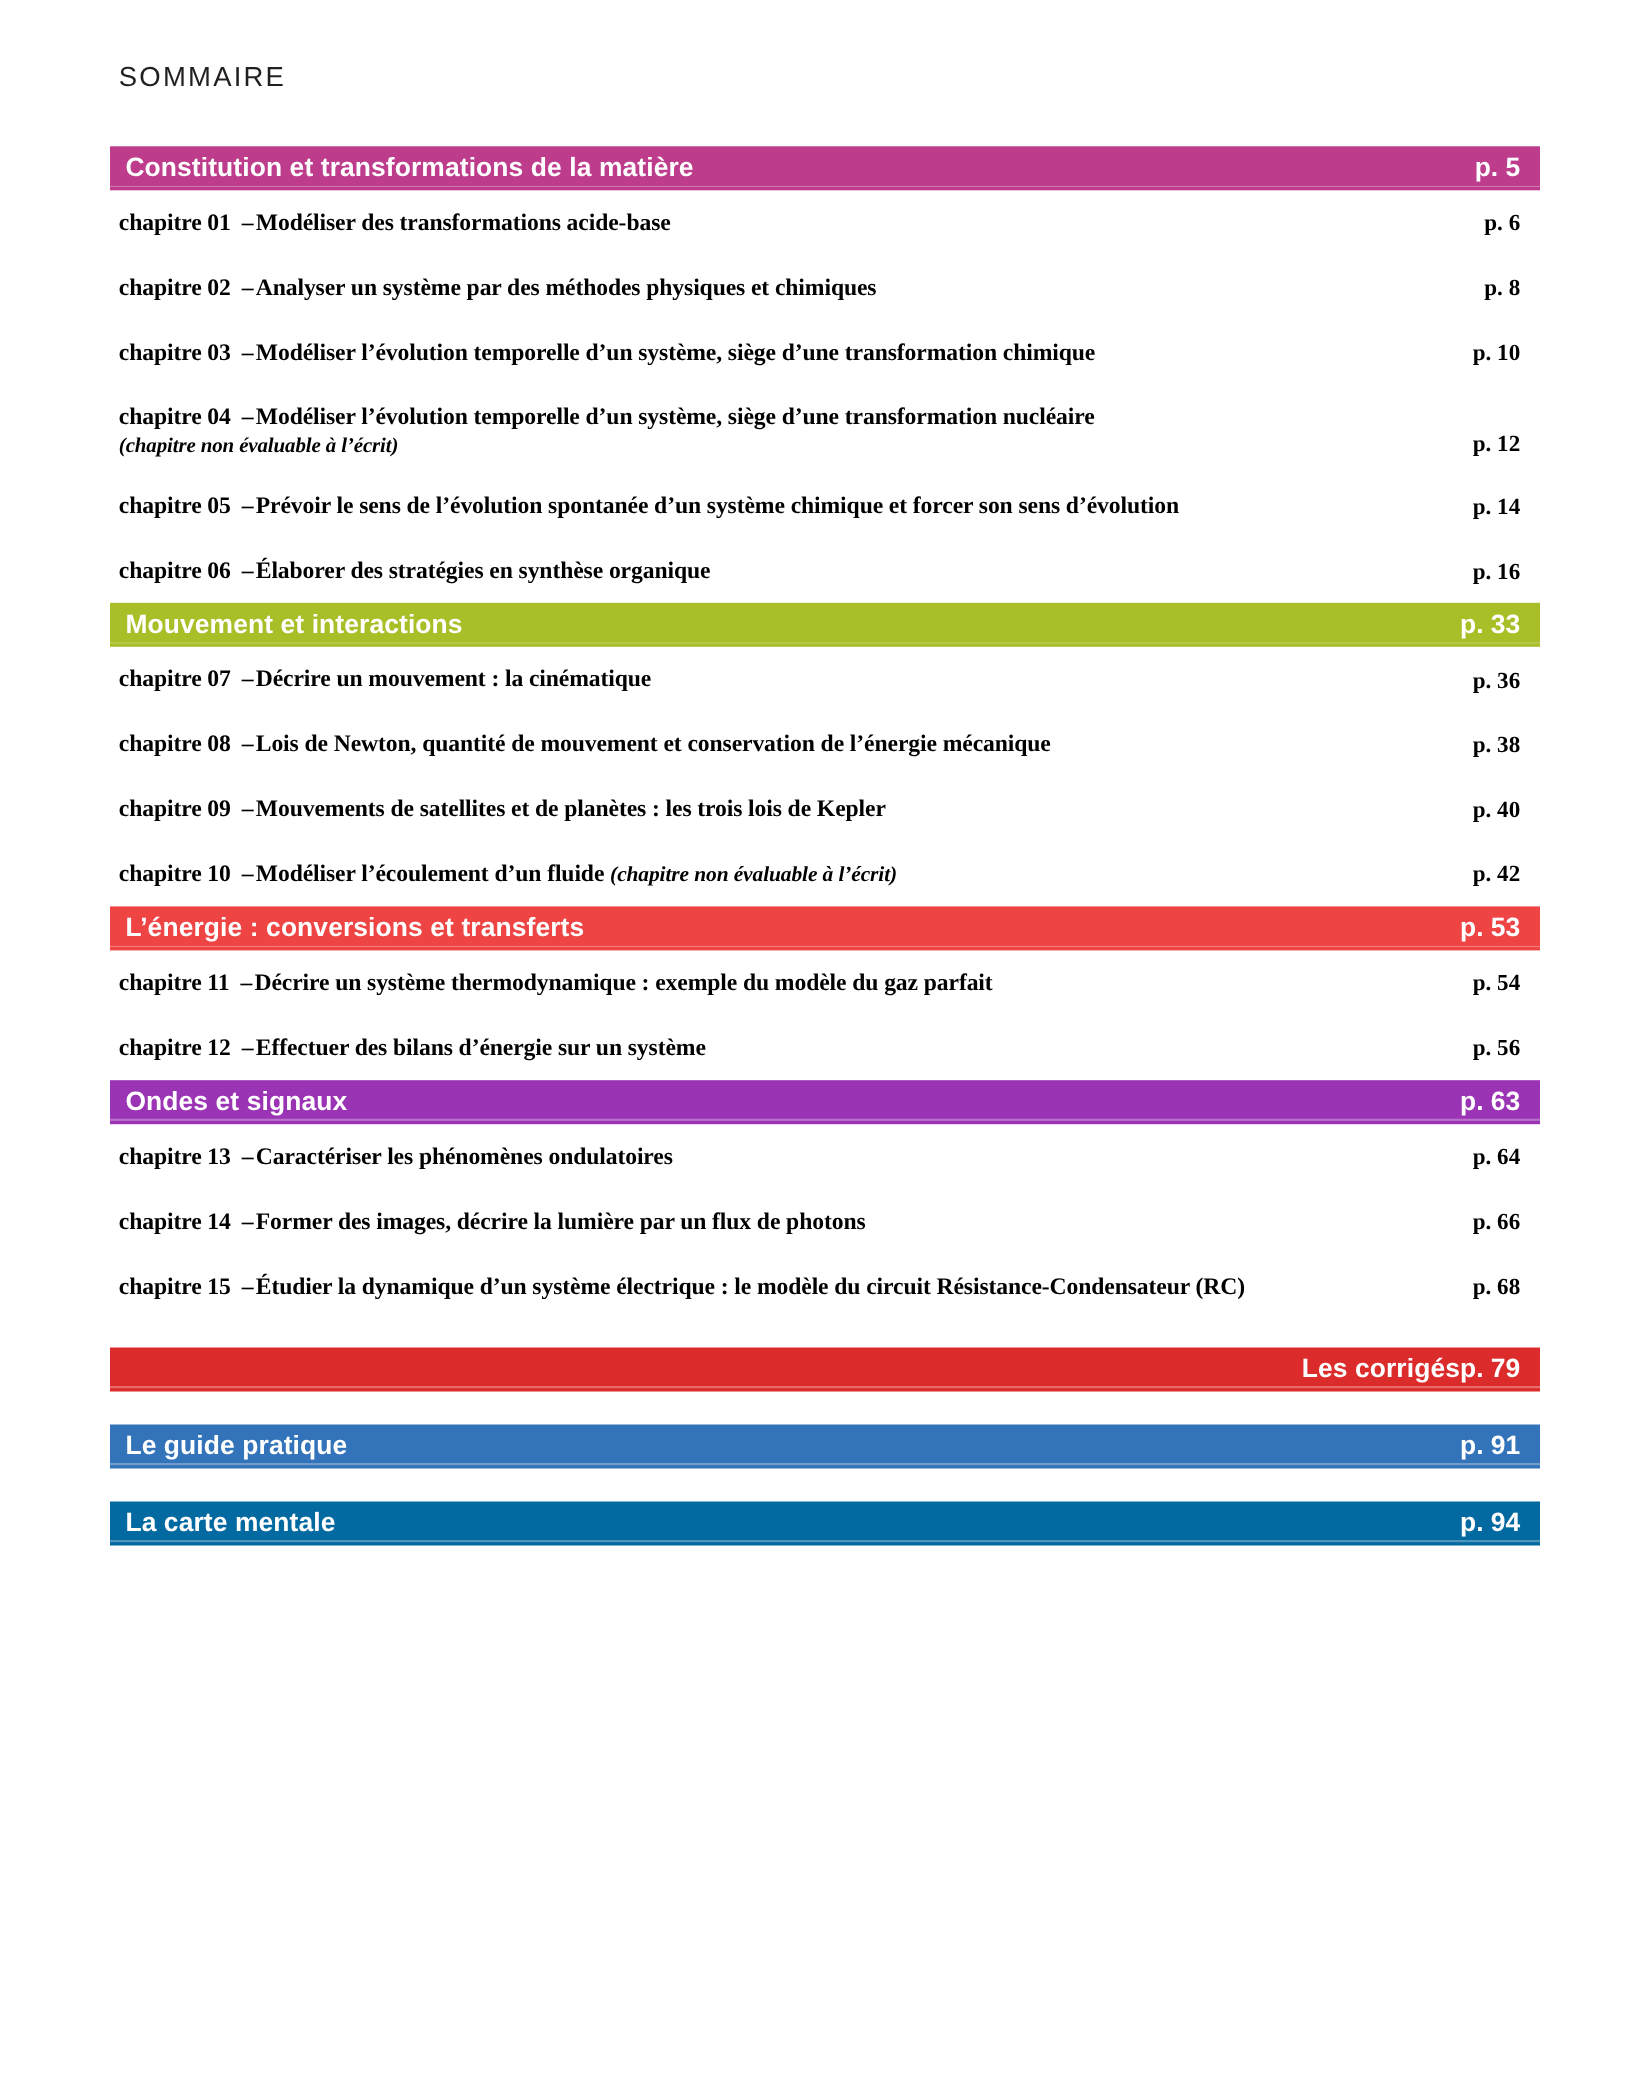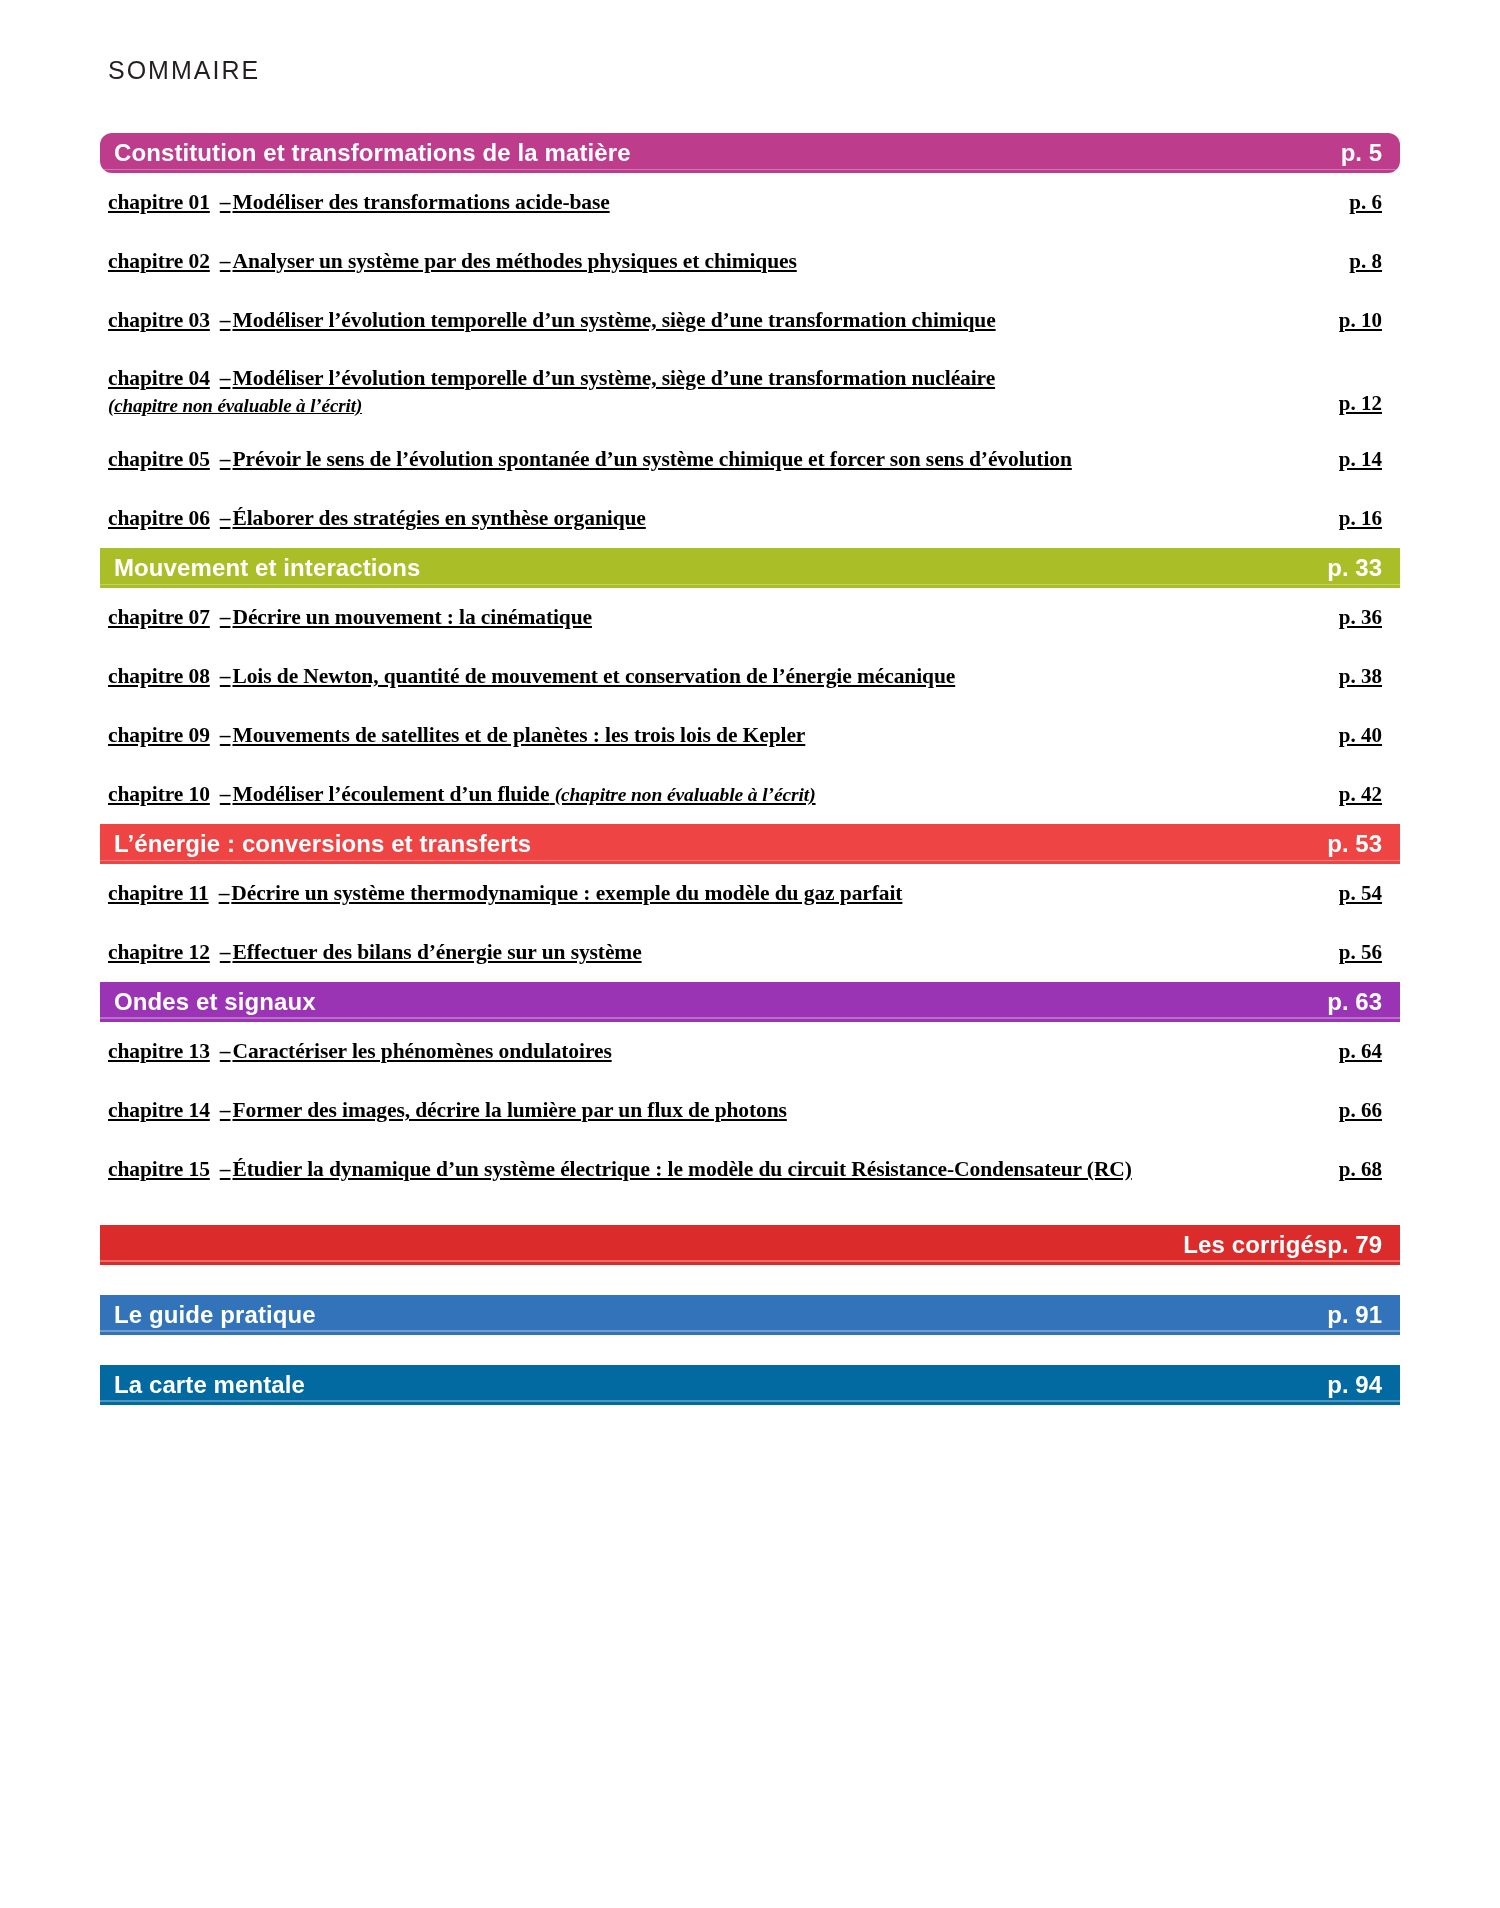--- a/index.html
+++ b/index.html
@@ -75,42 +75,41 @@
     font-family: "Liberation Sans", sans-serif;
     font-weight: 700;
     font-size: 24px;
     color: #ffffff;
     line-height: 1;
     position: relative;
     z-index: 2;
   }
 
   
-  .c-magenta { background: #bd3c8c; border-radius: 12px; }
+  .c-magenta { background: #bd3c8c; }
   .c-olive   { background: #aabe28; }
   .c-teal    { background: #ef4444; text-align: center; }
   .c-purple  { background: #9a33b4; }
   .c-red     { background: #dc2b2b; justify-content: flex-end; }
   .c-blue    { background: #3373b9; }
   .c-orange  { background: #0369a1; }
 
   
   .chapter-list {
     margin: 0;
     padding: 0;
     list-style: none;
   }
   .chapter-row {
     display: flex;
-    align-items: flex-start;
+    align-items: center;
     justify-content: space-between;
     padding: 16px 18px 15px 8px;
     box-sizing: border-box;
     min-height: 22px;
-    text-decoration: underline;
   }
   .chapter-row.tall {
     padding-top: 15px;
     padding-bottom: 12px;
   }
   .chapter-text {
     font-family: "Liberation Serif", serif;
     font-weight: 700;
     font-size: 21.5px;
     color: #000000;

